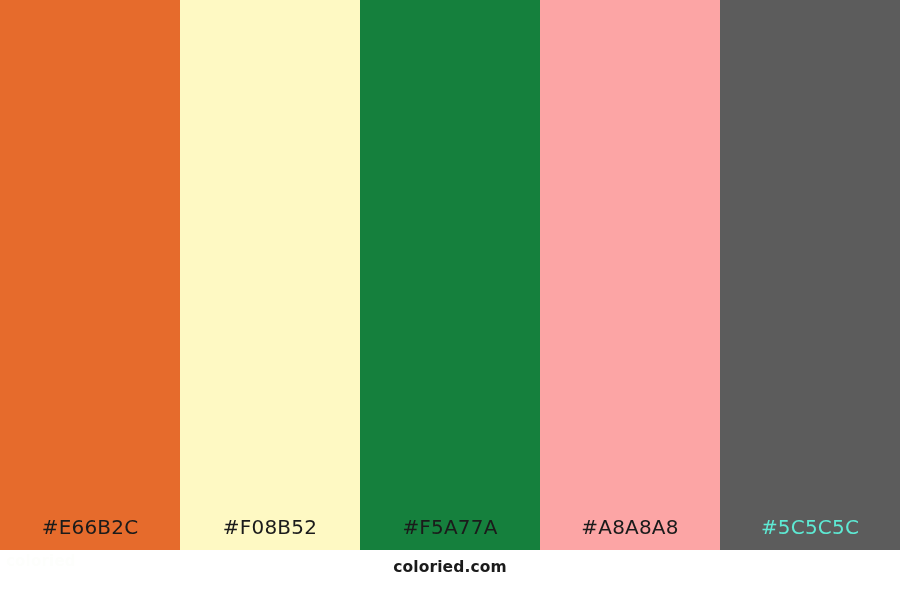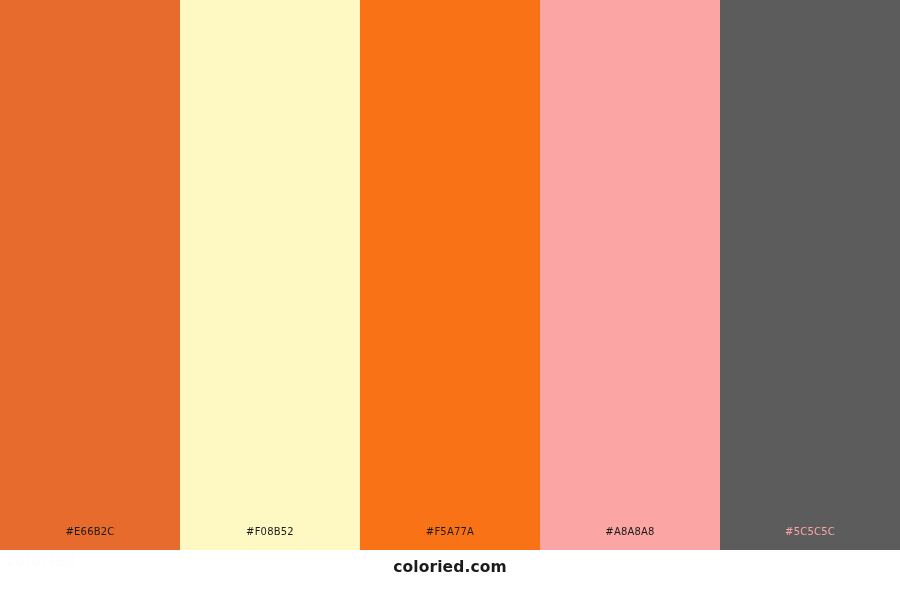--- a/index.html
+++ b/index.html
@@ -34,32 +34,32 @@
     width: 180px;
     height: 550px;
     display: flex;
     align-items: flex-end;
     justify-content: center;
   }
   .swatch-label {
     display: block;
     width: 100%;
     text-align: center;
-    font-size: 10px;
+    font-size: 20px;
     letter-spacing: 0.2px;
     line-height: 1;
     padding-bottom: 13px;
     font-family: "DejaVu Sans", "Liberation Sans", sans-serif;
     -webkit-font-smoothing: antialiased;
   }
   .label-dark {
     color: #1b1b1b;
   }
   .label-light {
-    color: #fca5a5;
+    color: #5eead4;
   }
   .footer-bar {
     position: relative;
     width: 900px;
     height: 35px;
     background: #ffffff;
     display: flex;
     align-items: center;
     justify-content: center;
   }
@@ -90,21 +90,21 @@
   <div class="swatch-strip">
 
     <div class="swatch" style="background-color: rgb(230, 107, 44);">
       <span class="swatch-label label-dark">#E66B2C</span>
     </div>
 
     <div class="swatch" style="background-color: #fef9c3;">
       <span class="swatch-label label-dark">#F08B52</span>
     </div>
 
-    <div class="swatch" style="background-color: #f97316;">
+    <div class="swatch" style="background-color: #15803d;">
       <span class="swatch-label label-dark">#F5A77A</span>
     </div>
 
     <div class="swatch" style="background-color: #fca5a5;">
       <span class="swatch-label label-dark">#A8A8A8</span>
     </div>
 
     <div class="swatch" style="background-color: rgb(92, 92, 92);">
       <span class="swatch-label label-light">#5C5C5C</span>
     </div>

